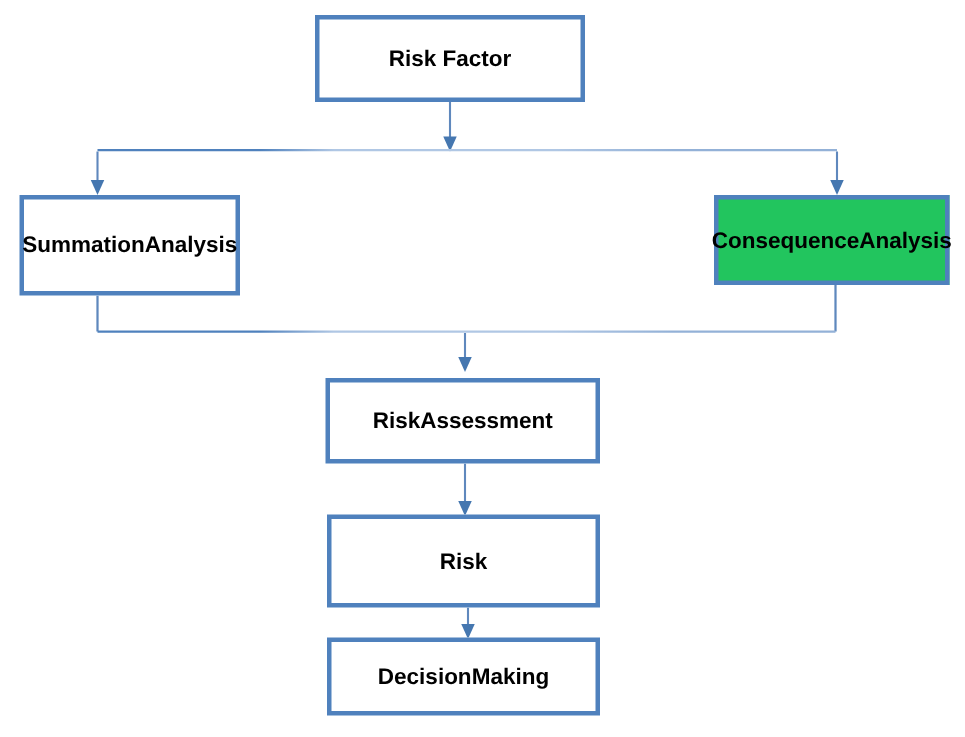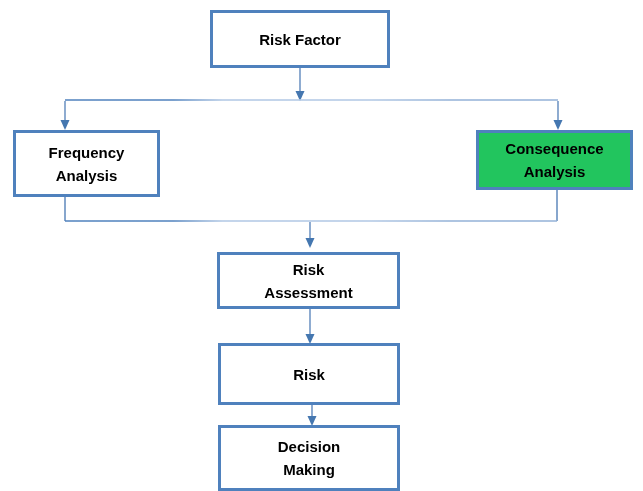--- a/index.html
+++ b/index.html
@@ -12,21 +12,21 @@
     overflow: hidden;
   }
   #connectors { position: absolute; left: 0; top: 0; }
   #nodes { position: absolute; left: 0; top: 0; width: 100%; height: 100%; }
   .node {
     position: absolute;
     box-sizing: border-box;
     background: #ffffff;
     border: 3px solid #4f81bd;
     display: flex;
-    flex-direction: column;
+    flex-direction: row;
     align-items: center;
     justify-content: center;
     text-align: center;
     font-weight: bold;
     font-size: 15px;
     line-height: 23px;
     color: #000000;
   }
   .node .label-line { display: block; }
 </style>
@@ -68,32 +68,32 @@
       <line x1="310" y1="309" x2="310" y2="336" stroke="#5f88bd" stroke-width="1.4"></line>
       <polygon points="305.5,334 314.5,334 310,344" fill="#4577b0"></polygon>
       <line x1="312" y1="405" x2="312" y2="418" stroke="#5f88bd" stroke-width="1.4"></line>
       <polygon points="307.5,416 316.5,416 312,426" fill="#4577b0"></polygon>
     </svg>
   <div id="nodes">
       <div class="node" style="left: 210px; top: 10px; width: 180px; height: 58px; border-color: rgb(79, 129, 189); background: rgb(255, 255, 255); color: rgb(0, 0, 0);">
         <span class="label-line">Risk Factor</span>
       </div>
       <div class="node" style="left: 13px; top: 130px; width: 147px; height: 67px; border-color: rgb(79, 129, 189); background: rgb(255, 255, 255); color: rgb(0, 0, 0);">
-        <span class="label-line">Frequency</span>
+        <span class="label-line">Summation</span>
         <span class="label-line">Analysis</span>
       </div>
       <div class="node" style="left: 476px; top: 130px; width: 157px; height: 60px; border-color: rgb(79, 129, 189); background: #22c55e; color: rgb(0, 0, 0);">
         <span class="label-line">Consequence</span>
         <span class="label-line">Analysis</span>
       </div>
       <div class="node" style="left: 217px; top: 252px; width: 183px; height: 57px; border-color: rgb(79, 129, 189); background: rgb(255, 255, 255); color: rgb(0, 0, 0);">
         <span class="label-line">Risk</span>
         <span class="label-line">Assessment</span>
       </div>
       <div class="node" style="left: 218px; top: 343px; width: 182px; height: 62px; border-color: rgb(79, 129, 189); background: rgb(255, 255, 255); color: rgb(0, 0, 0);">
         <span class="label-line">Risk</span>
       </div>
-      <div class="node" style="left: 218px; top: 425px; width: 182px; height: 66px; border-color: rgb(79, 129, 189); background: rgb(255, 255, 255); color: rgb(0, 0, 0);">
+      <div class="node" style="left: 218px; top: 425px; width: 182px; height: 52px; border-color: rgb(79, 129, 189); background: rgb(255, 255, 255); color: rgb(0, 0, 0);">
         <span class="label-line">Decision</span>
         <span class="label-line">Making</span>
       </div>
     </div>
 </div>
 
 </body></html>

